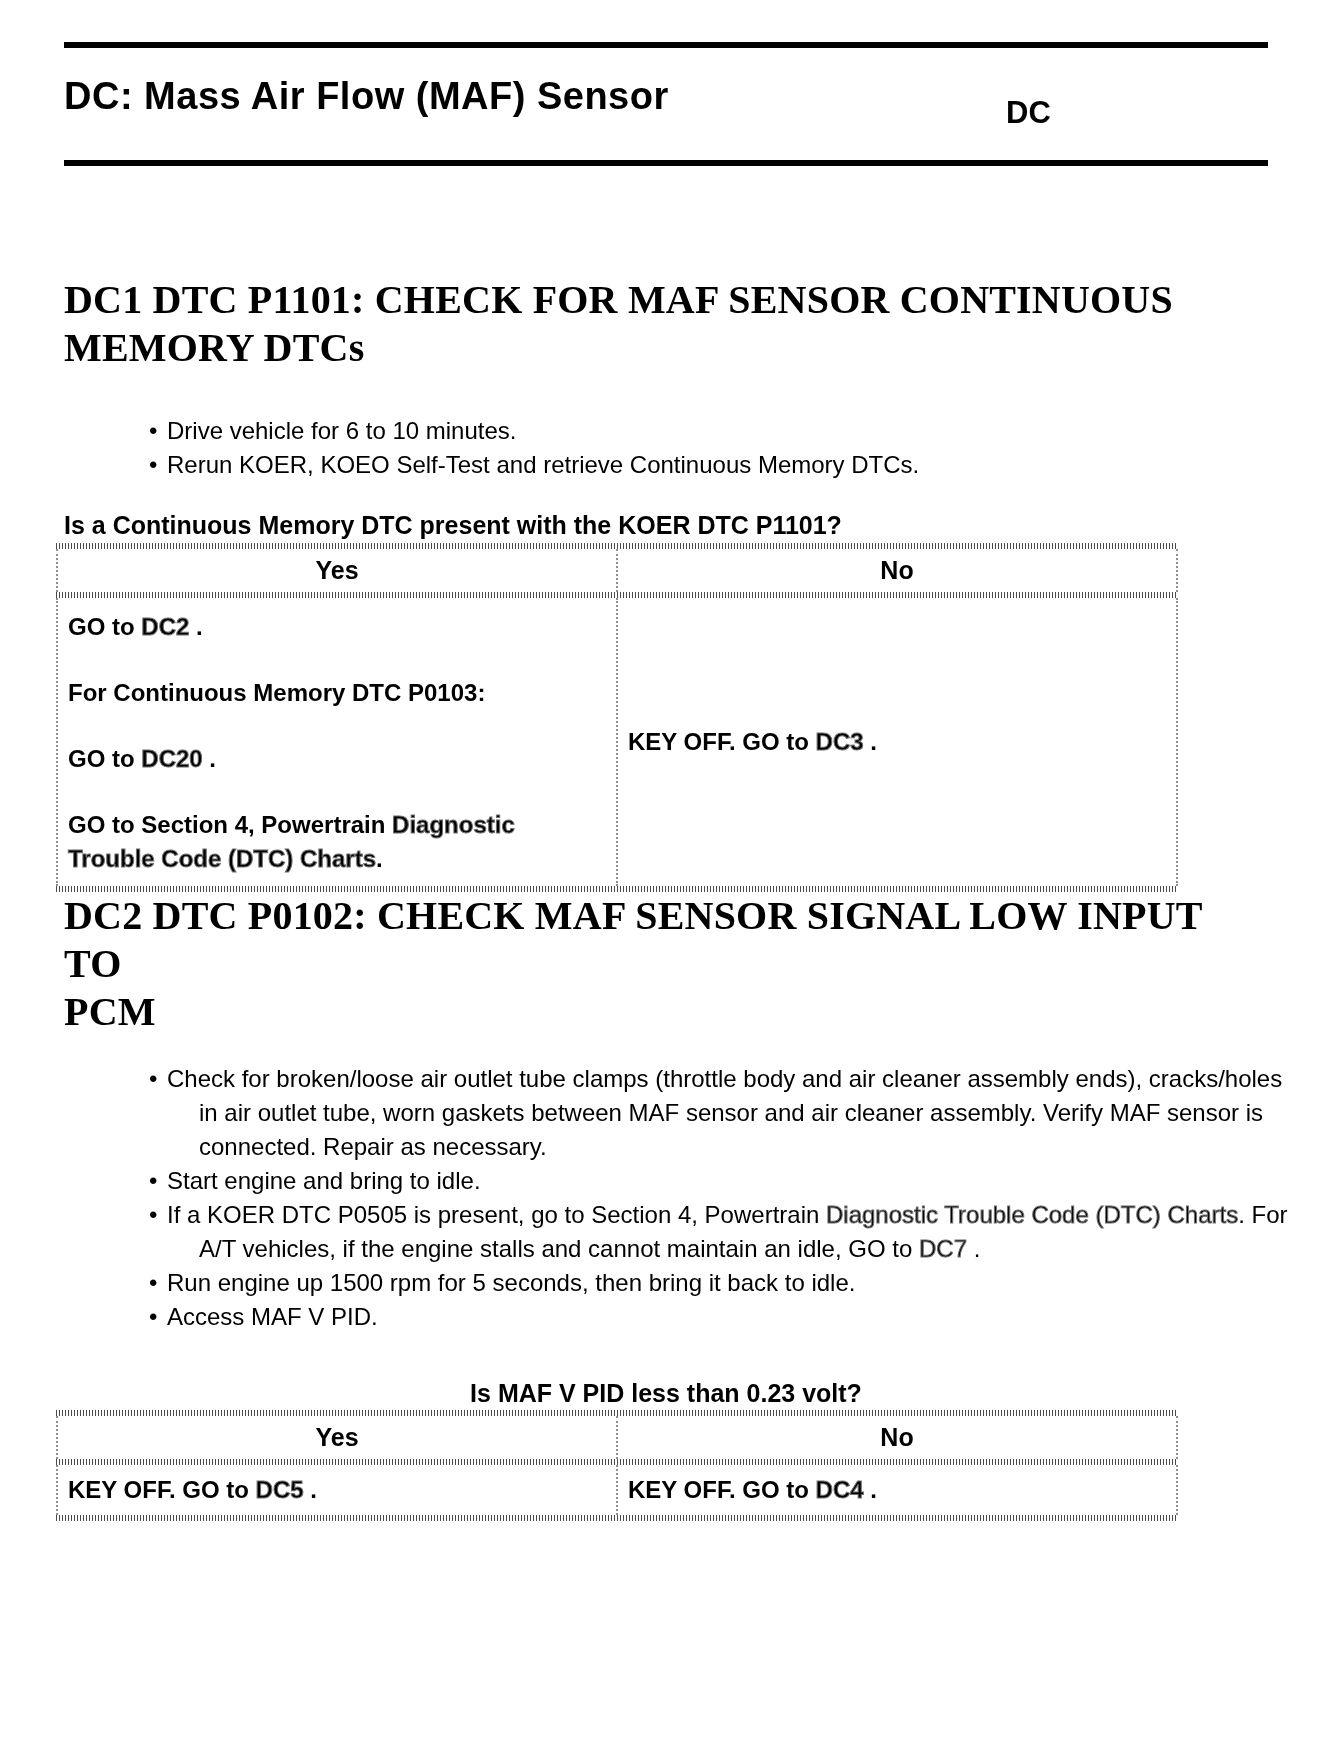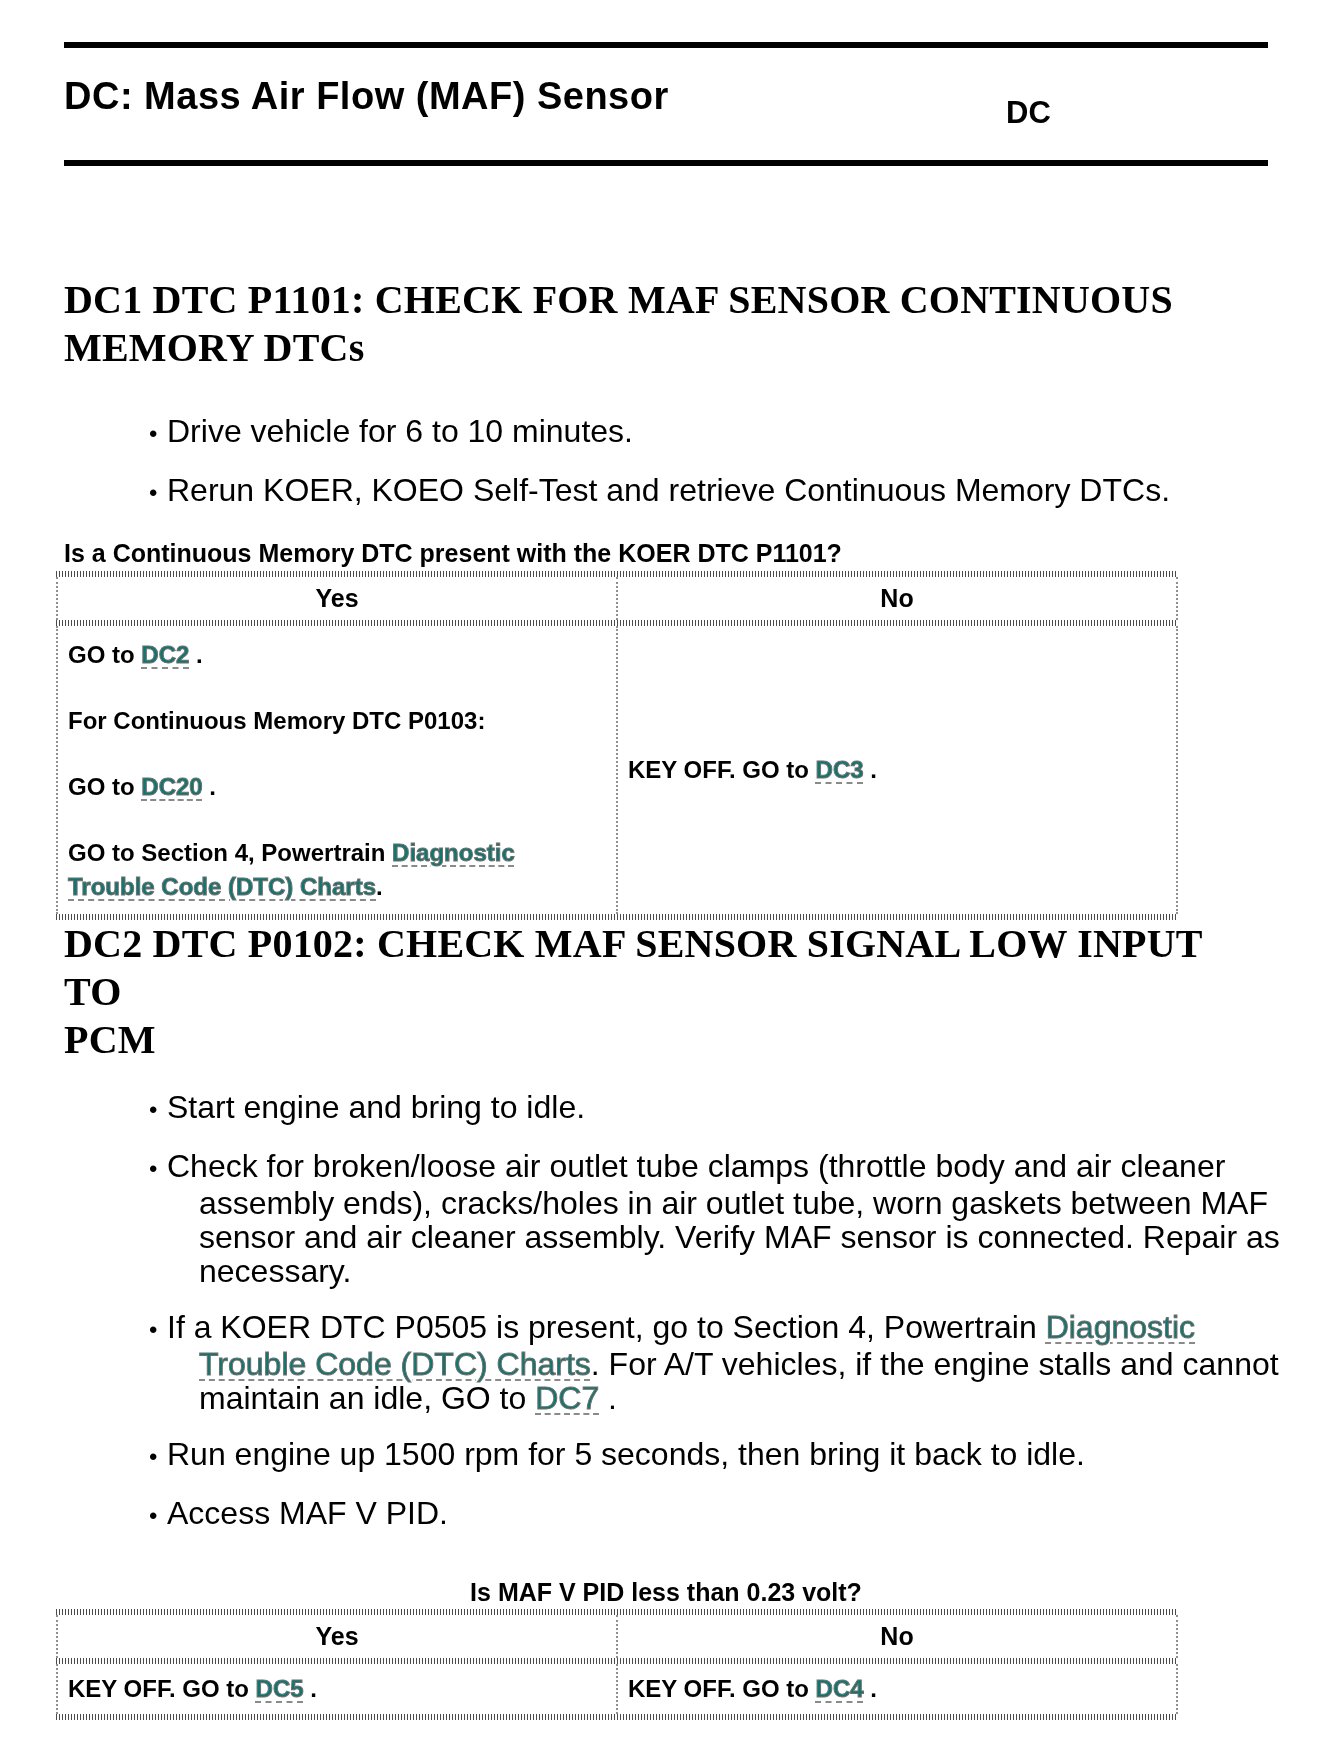--- a/index.html
+++ b/index.html
@@ -20,22 +20,22 @@
   
   .pin-heading { font-family:"Liberation Serif", serif; font-weight:bold;
                  font-size:40px; line-height:48px; letter-spacing:0.2px; }
   .h-dc1 { margin-top:110px; }
   .h-dc2 { }
 
   
   ul.bullets { list-style:none; margin:0 0 0 85px; padding:0; width:1145px; }
   ul.b1 { margin-top:42px; }
   ul.b2 { margin-top:26px; }
-  ul.bullets li { font-size:32px; line-height:34px;
-                  padding-left:50px; text-indent:-50px;margin-top:22px; }
+  ul.bullets li { font-size:24px; line-height:34px;
+                  padding-left:50px; text-indent:-50px; }
   ul.bullets li::before { content:"\2022"; display:inline-block; width:18px;
                           text-indent:0; font-size:24px; }
 
   
   .question { font-size:25px; font-weight:bold; line-height:30px; }
   .q1 { margin-top:28px; }
   .q2 { margin-top:44px;text-align:center; }
 
   
   .tbl { width:1122px; margin-left:-8px; }
@@ -50,22 +50,22 @@
            line-height:33px; padding:5px 8px; }
   .cell { flex:1 1 0; font-size:24px; font-weight:bold; line-height:34px;
           padding:8px 10px; box-sizing:border-box; }
   .yes-cell-1 { padding-top:12px; padding-bottom:10px; }
   .cp { margin:0 0 32px 0; }
   .cp:last-child { margin-bottom:0; }
   .mid { display:flex; align-items:center; }
   .ans-row { min-height:50px; }
 
   
-  .lnk { color:#0f766e; -webkit-text-stroke:1px #6f6f6f;
-         text-decoration:underline; text-decoration-style:dashed;
+  .lnk { color:#000000; -webkit-text-stroke:1px #6f6f6f;
+         text-decoration-style:dashed;
          text-decoration-color:#8a8a8a; text-decoration-thickness:2px;
          text-underline-offset:4px; cursor:pointer; }
 </style>
 </head>
 <body>
 
 <div class="page">
 
   <div class="rule rule-top"></div>
   <div class="title-row">
@@ -108,22 +108,22 @@
     </div>
     <div class="hline"></div>
   </div>
 
   <div class="pin-heading h-dc2">
     <div>DC2 DTC P0102: CHECK MAF SENSOR SIGNAL LOW INPUT TO</div>
     <div>PCM</div>
   </div>
 
   <ul class="bullets b2">
+    <li><span>Check for broken/loose air outlet tube clamps (throttle body and air cleaner assembly ends), cracks/holes in air outlet tube, worn gaskets between MAF sensor and air cleaner assembly. Verify MAF sensor is connected. Repair as necessary.</span></li>
     <li><span>Start engine and bring to idle.</span></li>
-    <li><span>Check for broken/loose air outlet tube clamps (throttle body and air cleaner assembly ends), cracks/holes in air outlet tube, worn gaskets between MAF sensor and air cleaner assembly. Verify MAF sensor is connected. Repair as necessary.</span></li>
     <li><span>If a KOER DTC P0505 is present, go to Section 4, Powertrain </span><a class="lnk">Diagnostic Trouble Code (DTC) Charts</a><span>. For A/T vehicles, if the engine stalls and cannot maintain an idle, GO to </span><a class="lnk">DC7</a><span> .</span></li>
     <li><span>Run engine up 1500 rpm for 5 seconds, then bring it back to idle.</span></li>
     <li><span>Access MAF V PID.</span></li>
   </ul>
 
   <div class="question q2">Is MAF V PID less than 0.23 volt?</div>
 
   <div class="tbl t2">
     <div class="hline"></div>
     <div class="trow">

